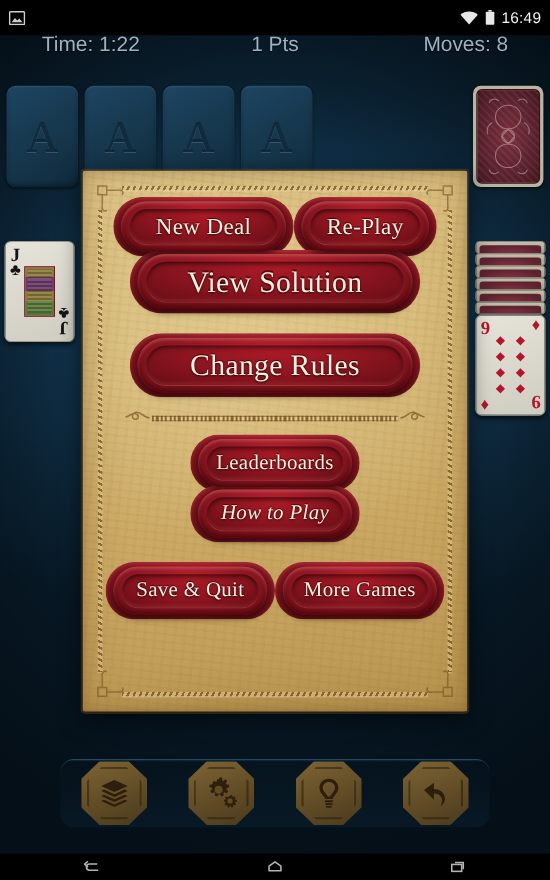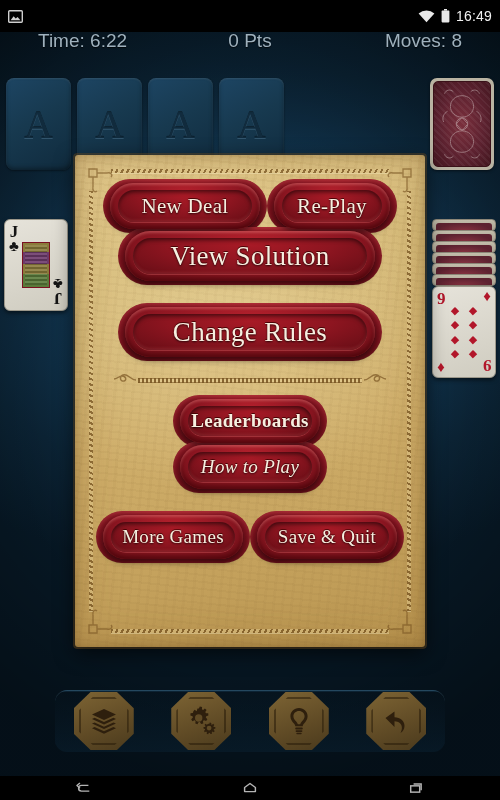--- a/index.html
+++ b/index.html
@@ -230,21 +230,21 @@
     letter-spacing:.3px;
   }
   .wax.lg { width:250px; height:50px; }
   .wax.lg .wax-label{ font-size:27px; }
   .wax.med{ height:46px; }
   .wax.med .wax-label{ font-size:21px; }
   .wax.sm { height:44px; }
   .wax.sm .wax-label{ font-size:19px; }
   .w-newdeal{ width:150px; }
   .w-replay { width:116px; }
-  .w-ach{ width:140px; } .w-lead{ width:140px;font-weight:bold; }
+  .w-ach{ width:140px; } .w-lead{ width:140px; }
   .w-stat{ width:140px; } .w-how{ width:140px;font-style:italic; }
   .w-more{ width:140px; } .w-save{ width:140px; }
 
   
   .divider{
     position:relative; height:22px; margin:12px 6px 4px 6px;
     display:flex; align-items:center; justify-content:center;
   }
   .divider .dl{
     height:5px; width:224px;
@@ -310,22 +310,22 @@
       <rect x="3" y="0" width="3" height="1.6" fill="#e8e8e8"></rect>
       <rect x="0.6" y="1.6" width="7.8" height="11.8" rx="0.8" fill="#e8e8e8"></rect>
     </svg>
     <span class="sb-clock">16:49</span>
   </div>
 </div>
 
 <div id="game-area">
 
   <div id="hud">
-    <div class="hud-cell l">Time: 6:22</div>
-    <div class="hud-cell">0 Pts</div>
+    <div class="hud-cell l">Time: 1:22</div>
+    <div class="hud-cell">1 Pts</div>
     <div class="hud-cell r">Moves: 8</div>
   </div>
 
   <div id="foundations">
     <div class="foundation">
       <span class="ace">A</span>
     </div>
     <div class="foundation">
       <span class="ace">A</span>
     </div>
@@ -512,28 +512,28 @@
 
       <div class="row r2">
         <div class="wax sm w-how">
           <div class="wax-inner">
             <span class="wax-label">How to Play</span>
           </div>
         </div>
       </div>
 
       <div class="row r3">
+        <div class="wax sm w-save">
+          <div class="wax-inner">
+            <span class="wax-label">Save &amp; Quit</span>
+          </div>
+        </div>
         <div class="wax sm w-more">
           <div class="wax-inner">
             <span class="wax-label">More Games</span>
-          </div>
-        </div>
-        <div class="wax sm w-save">
-          <div class="wax-inner">
-            <span class="wax-label">Save &amp; Quit</span>
           </div>
         </div>
       </div>
 
     </div>
   </div>
 
   <div id="toolbar">
     <div class="tool">
       <span class="frame"></span>

